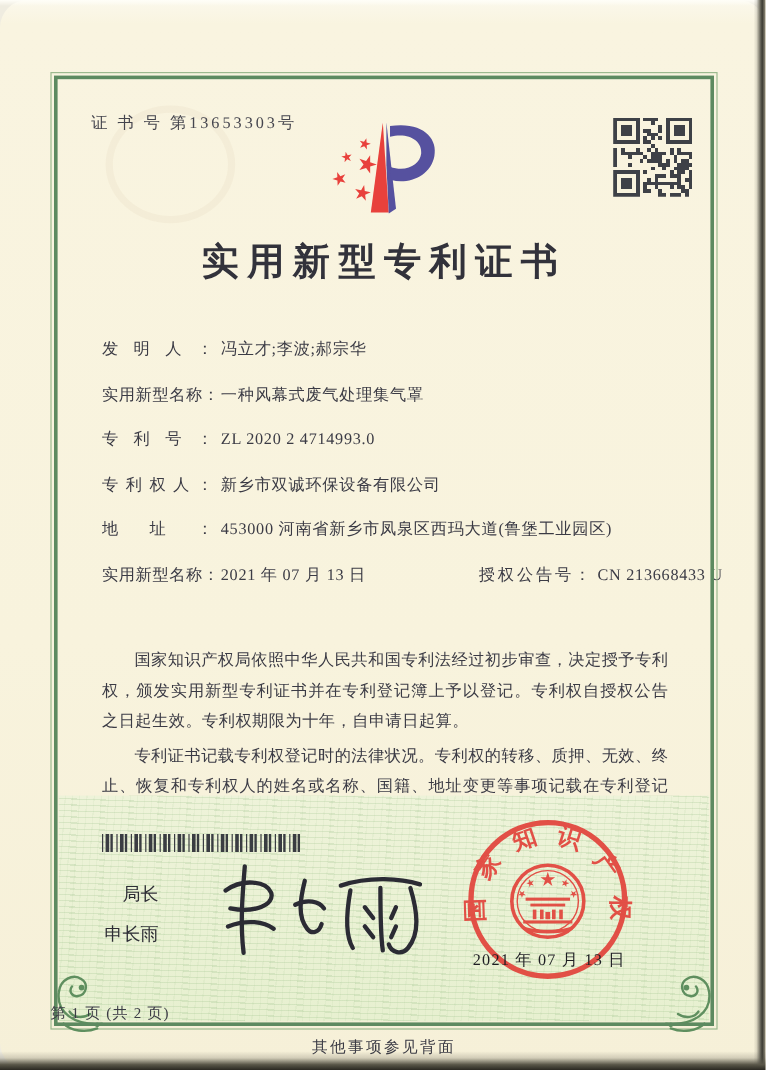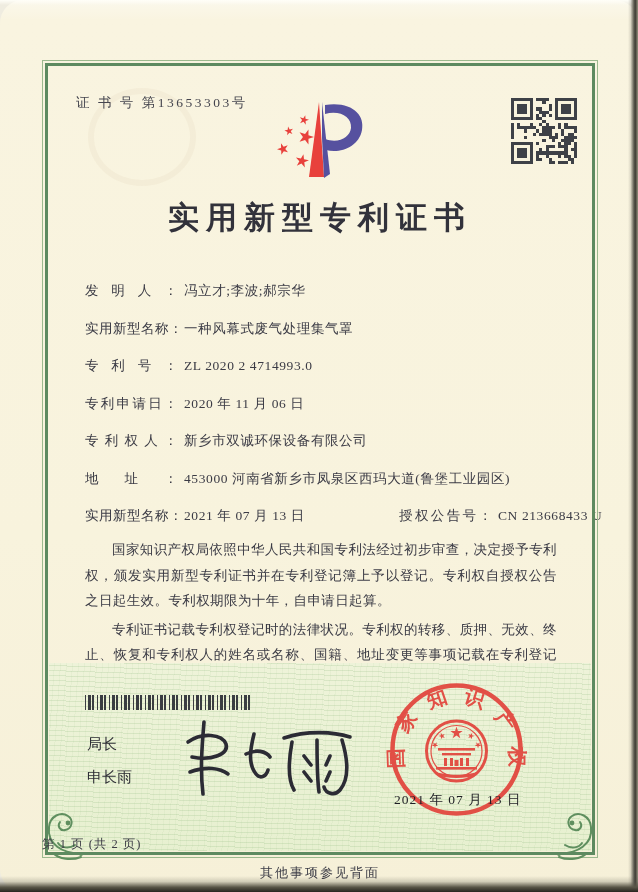--- a/index.html
+++ b/index.html
@@ -36,21 +36,21 @@
   .lbl{display:inline-block;width:93px;text-align:justify;text-align-last:justify;letter-spacing:.5px;flex:0 0 auto;}
   .val{margin-left:6px;letter-spacing:.6px;}
   .row .lbl2{display:inline-block;width:93px;text-align:justify;text-align-last:justify;margin-left:94px;flex:0 0 auto;}
 
   .body-text{position:absolute;left:85px;top:537px;width:472px;font-size:13.5px;line-height:25.5px;color:#3b3b45;text-align:justify;}
   .body-text p{margin:0 0 3px 0;text-indent:2em;letter-spacing:.4px;}
 
   .barcode{position:absolute;left:85px;top:695px;width:168px;height:15px;display:flex;align-items:stretch;}
   .barcode span{display:block;height:100%;}
 
-  .signer{position:absolute;left:87px;top:736px;font-family:Liberation Mono, monospace;font-size:15px;color:#2d2d35;line-height:20px;}
+  .signer{position:absolute;left:87px;top:736px;font-family:Liberation Serif, serif;font-size:15px;color:#2d2d35;line-height:20px;text-align:right;}
   .signer .name{margin-top:13px;}
   .signature{position:absolute;left:178px;top:708px;width:180px;height:98px;}
 
   .seal{position:absolute;left:386px;top:679px;width:141px;height:141px;opacity:.92;}
   .seal-date{position:absolute;left:394px;top:791px;font-size:13.5px;letter-spacing:1px;color:#1e1e24;white-space:nowrap;}
 
   .page-ind{position:absolute;left:42px;right:40px;top:836px;font-size:12.5px;color:#3b3b45;letter-spacing:1px;}
   .back-note{position:absolute;left:42px;right:40px;top:864px;text-align:center;font-size:13px;color:#3b3b45;letter-spacing:2px;}
 </style>
 </head>
@@ -216,24 +216,20 @@
     </div>
     <div class="row">
       <span class="lbl">实用新型名称：</span>
       <span class="val">一种风幕式废气处理集气罩</span>
     </div>
     <div class="row">
       <span class="lbl">专利号：</span>
       <span class="val">ZL 2020 2 4714993.0</span>
     </div>
     <div class="row">
-      <span class="lbl">专利申请日：</span>
-      <span class="val">2020 年 11 月 06 日</span>
-    </div>
-    <div class="row">
       <span class="lbl">专利权人：</span>
       <span class="val">新乡市双诚环保设备有限公司</span>
     </div>
     <div class="row">
       <span class="lbl">地址：</span>
       <span class="val">453000 河南省新乡市凤泉区西玛大道(鲁堡工业园区)</span>
     </div>
     <div class="row">
       <span class="lbl">实用新型名称：</span>
       <span class="val">2021 年 07 月 13 日</span>

